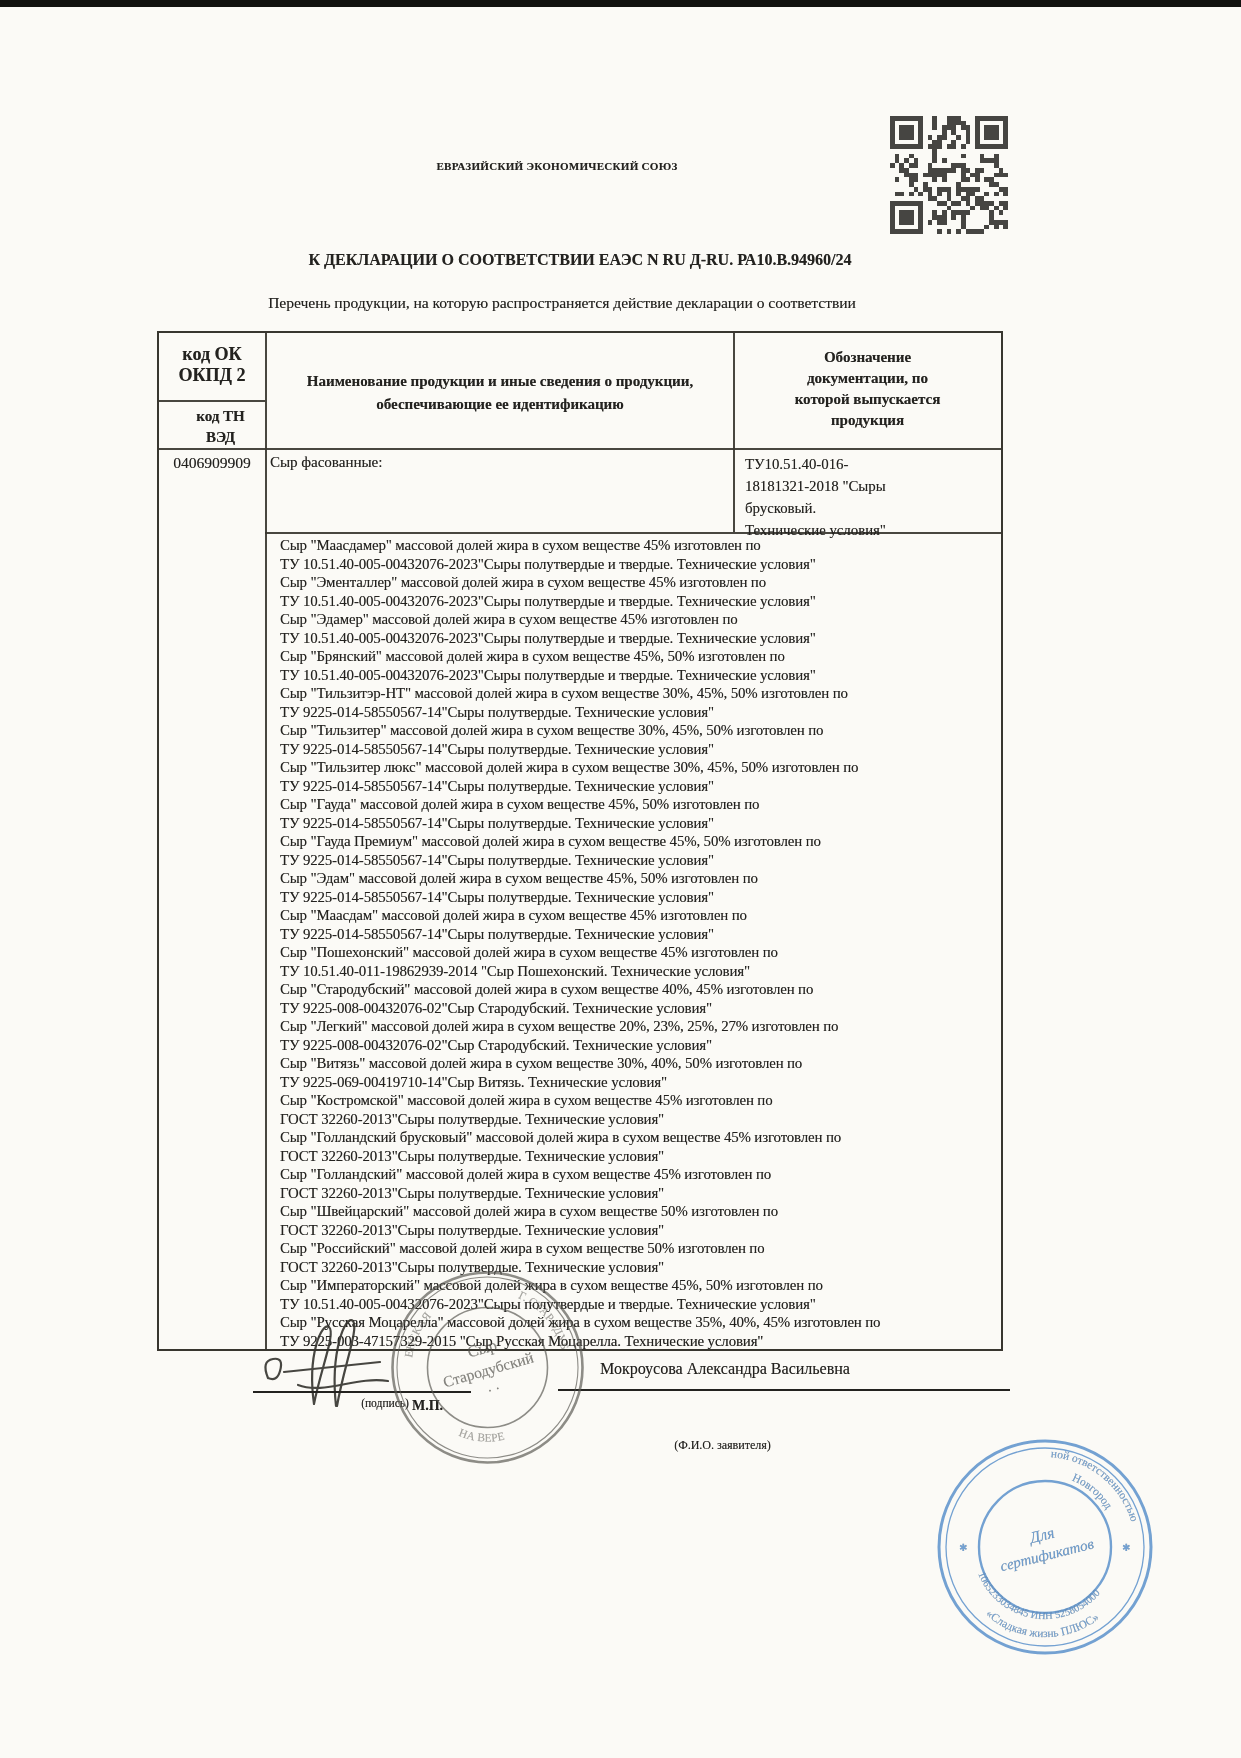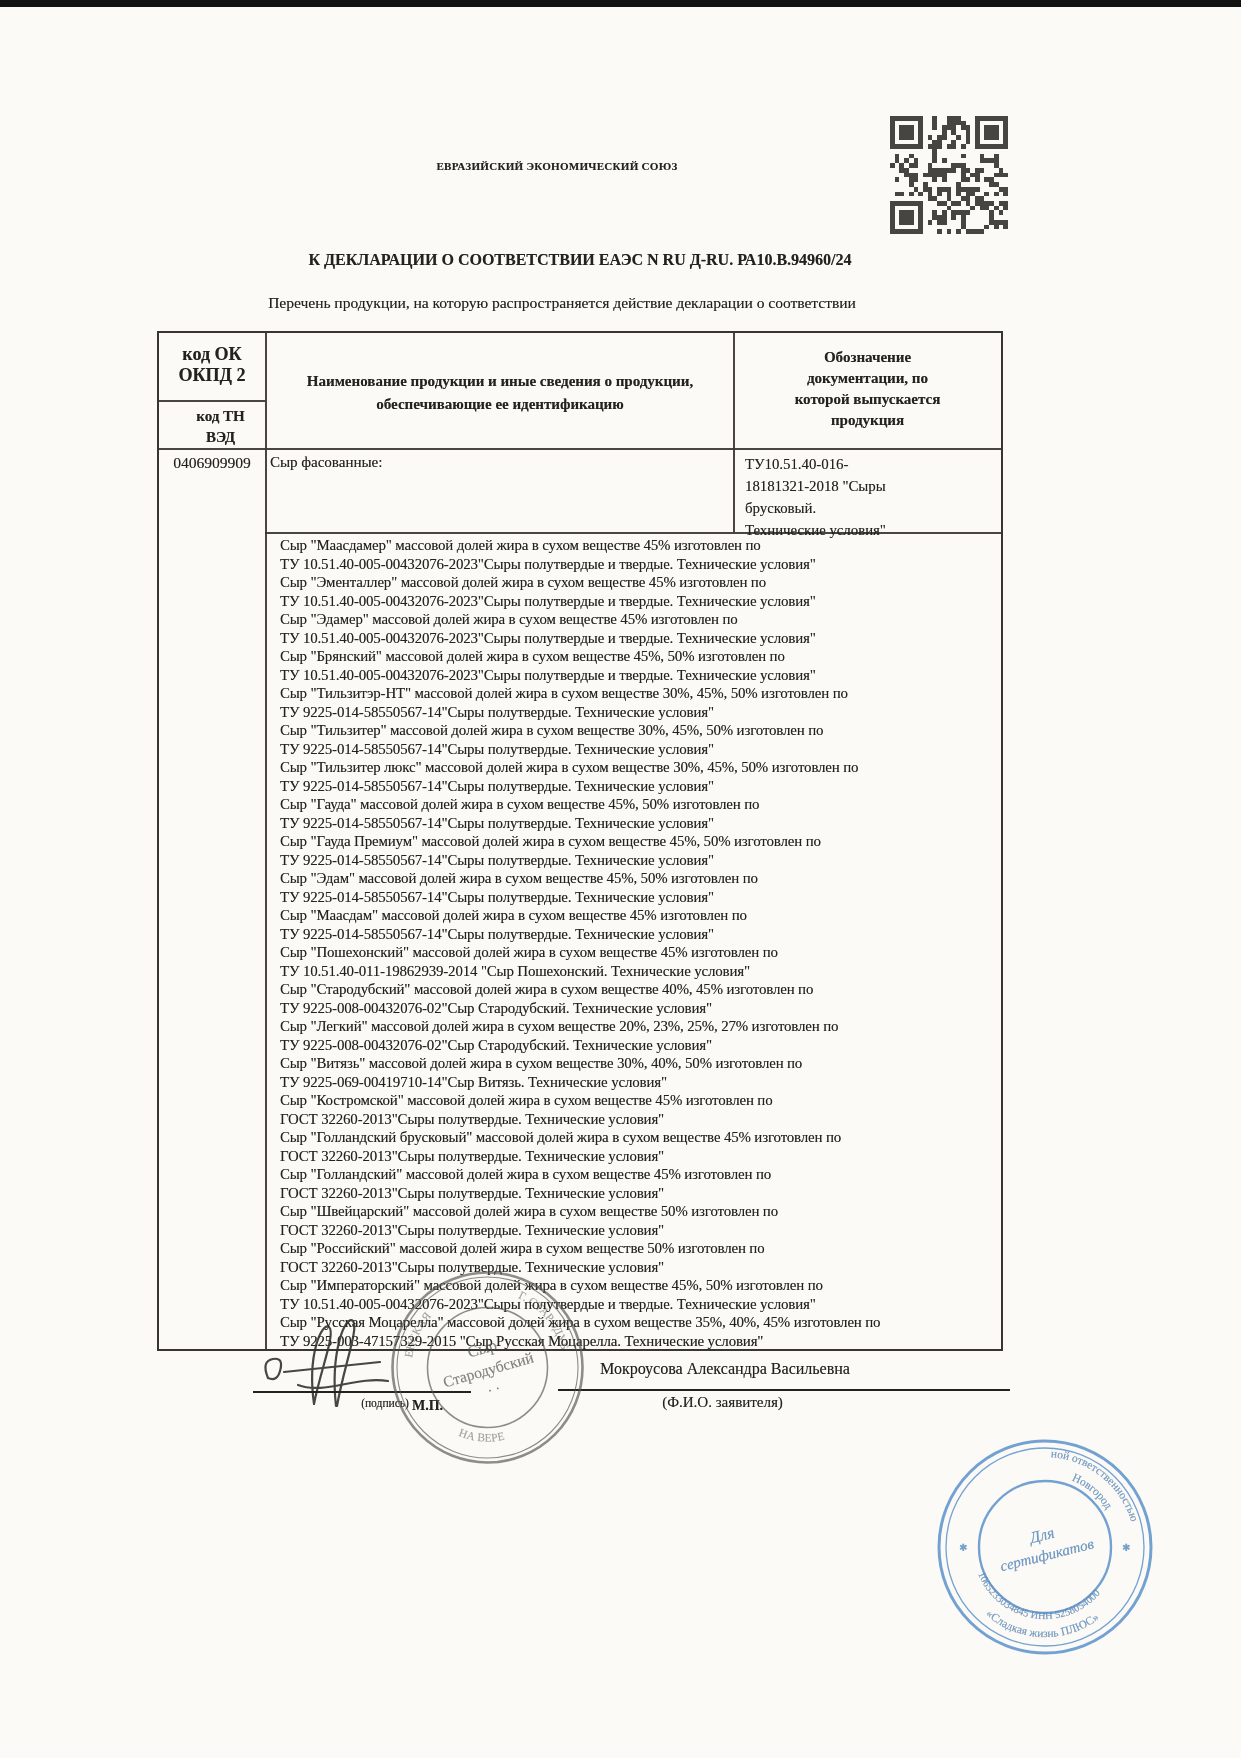--- a/index.html
+++ b/index.html
@@ -41,21 +41,21 @@
   .r1prod{left:111px;top:121px;font-size:15px;font-family:Liberation Serif, serif;}
   .r1doc{left:586px;top:120px;width:248px;font-size:14.8px;line-height:22px;}
   .r1doc .jrow{display:flex;justify-content:flex-start;}
   .plist{left:121px;top:203px;right:4px;font-size:14.8px;line-height:18.5px;white-space:nowrap;letter-spacing:-0.1px;}
   
   .sigline{left:253px;top:1391px;width:218px;height:1.6px;background:var(--ink);}
   .podpis{left:300px;top:1397px;width:170px;font-size:11.5px;}
   .mp{left:412px;top:1398px;font-size:14px;}
   .fio{left:545px;top:1360px;width:360px;font-size:16px;}
   .fioline{left:558px;top:1389px;width:452px;height:1.6px;background:var(--ink);}
-  .fiolabel{left:635px;top:1394px;width:175px;font-size:15px;}
+  .fiolabel{left:635px;top:1438px;width:175px;font-size:12px;}
   .sig-svg{left:252px;top:1306px;}
   .stamp-ink{left:385px;top:1265px;opacity:.78;}
   .stamp-blue{left:928px;top:1430px;opacity:.85;}
   .stamp-ink text{fill:var(--stamp-black);font-family:"Liberation Serif",serif;}
   .stamp-blue text{fill:var(--stamp-blue);font-family:"Liberation Serif",serif;}
 </style>
 </head>
 <body>
 
 <div class="page">

